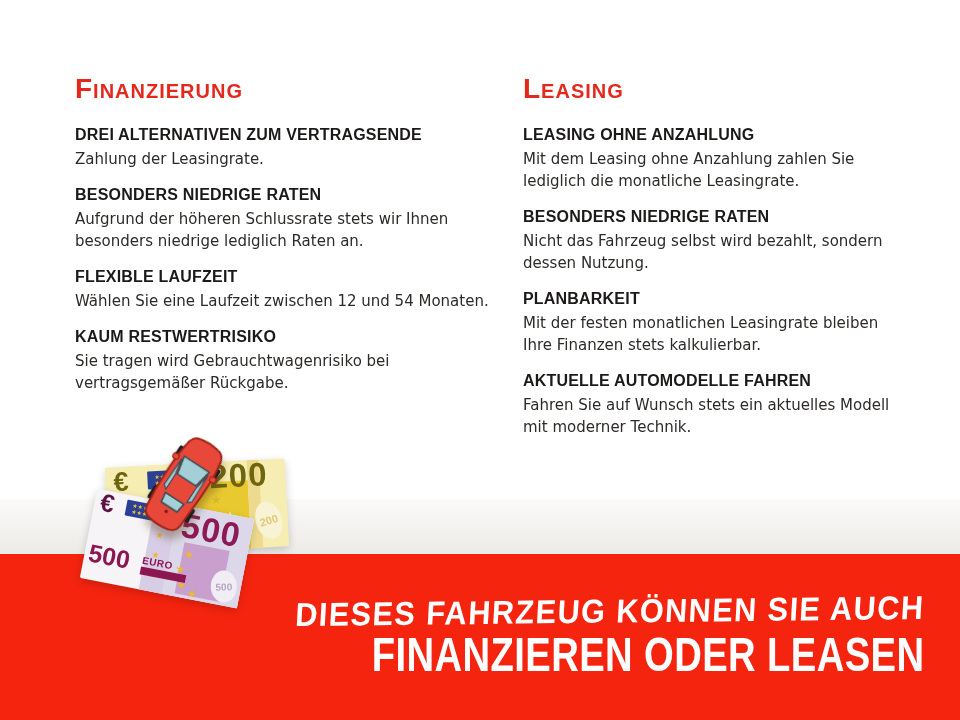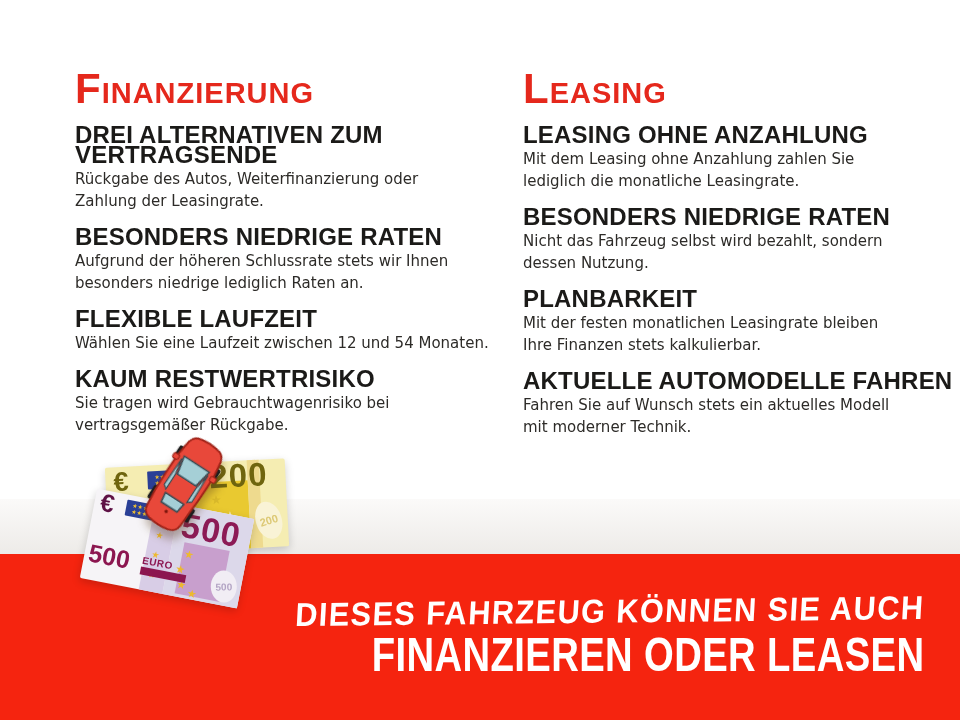--- a/index.html
+++ b/index.html
@@ -4,24 +4,24 @@
 <style>
   html,body{margin:0;padding:0;background:#ffffff;}
   .page{position:relative;width:960px;height:720px;overflow:hidden;background:#ffffff;
         font-family:"DejaVu Sans",sans-serif;}
 
   
   .col{position:absolute;top:68px;width:445px;}
   .col-left{left:75px;}
   .col-right{left:523px;}
   .col-title{margin:0 0 6px 0;font-family:"Liberation Sans",sans-serif;font-weight:800;
-             font-variant:small-caps;font-size:42px;line-height:42px;letter-spacing:1px;
+             font-variant:small-caps;font-size:28px;line-height:42px;letter-spacing:1px;
              color:#e5281c;}
   .sec-head{margin:15px 0 3px 0;font-family:"Liberation Sans",sans-serif;font-weight:800;
-            font-size:24px;line-height:20px;letter-spacing:.2px;color:#1b1a18;}
+            font-size:16px;line-height:20px;letter-spacing:.2px;color:#1b1a18;}
   .sec-line{font-size:15px;line-height:22px;color:#2d2b28;}
 
   
   .pre-band{position:absolute;left:0;top:499px;width:960px;height:55px;
             background:linear-gradient(to bottom,#fbfaf9,#edebe8);}
   .band{position:absolute;left:0;top:554px;width:960px;height:166px;background:#f5240f;}
   .banner{position:absolute;right:36px;top:589px;text-align:right;color:#ffffff;z-index:6;}
   .banner-line1{display:block;font-family:"Liberation Sans",sans-serif;font-weight:700;
                 font-size:33px;line-height:38px;letter-spacing:1.5px;
                 transform:scaleX(.93) skewX(-4deg) rotate(-.6deg);transform-origin:right center;
@@ -76,21 +76,20 @@
 </style>
 </head>
 <body>
 
 <div class="page">
 
   <div class="col col-left">
     <h1 class="col-title">Finanzierung</h1>
     <div>
       <div class="sec-head">DREI ALTERNATIVEN ZUM VERTRAGSENDE</div>
-      <div class="sec-line">Rückgabe des Autos, Weiterfinanzierung oder</div>
       <div class="sec-line">Zahlung der Leasingrate.</div>
     </div>
     <div>
       <div class="sec-head">BESONDERS NIEDRIGE RATEN</div>
       <div class="sec-line">Aufgrund der höheren Schlussrate stets wir Ihnen</div>
       <div class="sec-line">besonders niedrige lediglich Raten an.</div>
     </div>
     <div>
       <div class="sec-head">FLEXIBLE LAUFZEIT</div>
       <div class="sec-line">Wählen Sie eine Laufzeit zwischen 12 und 54 Monaten.</div>

